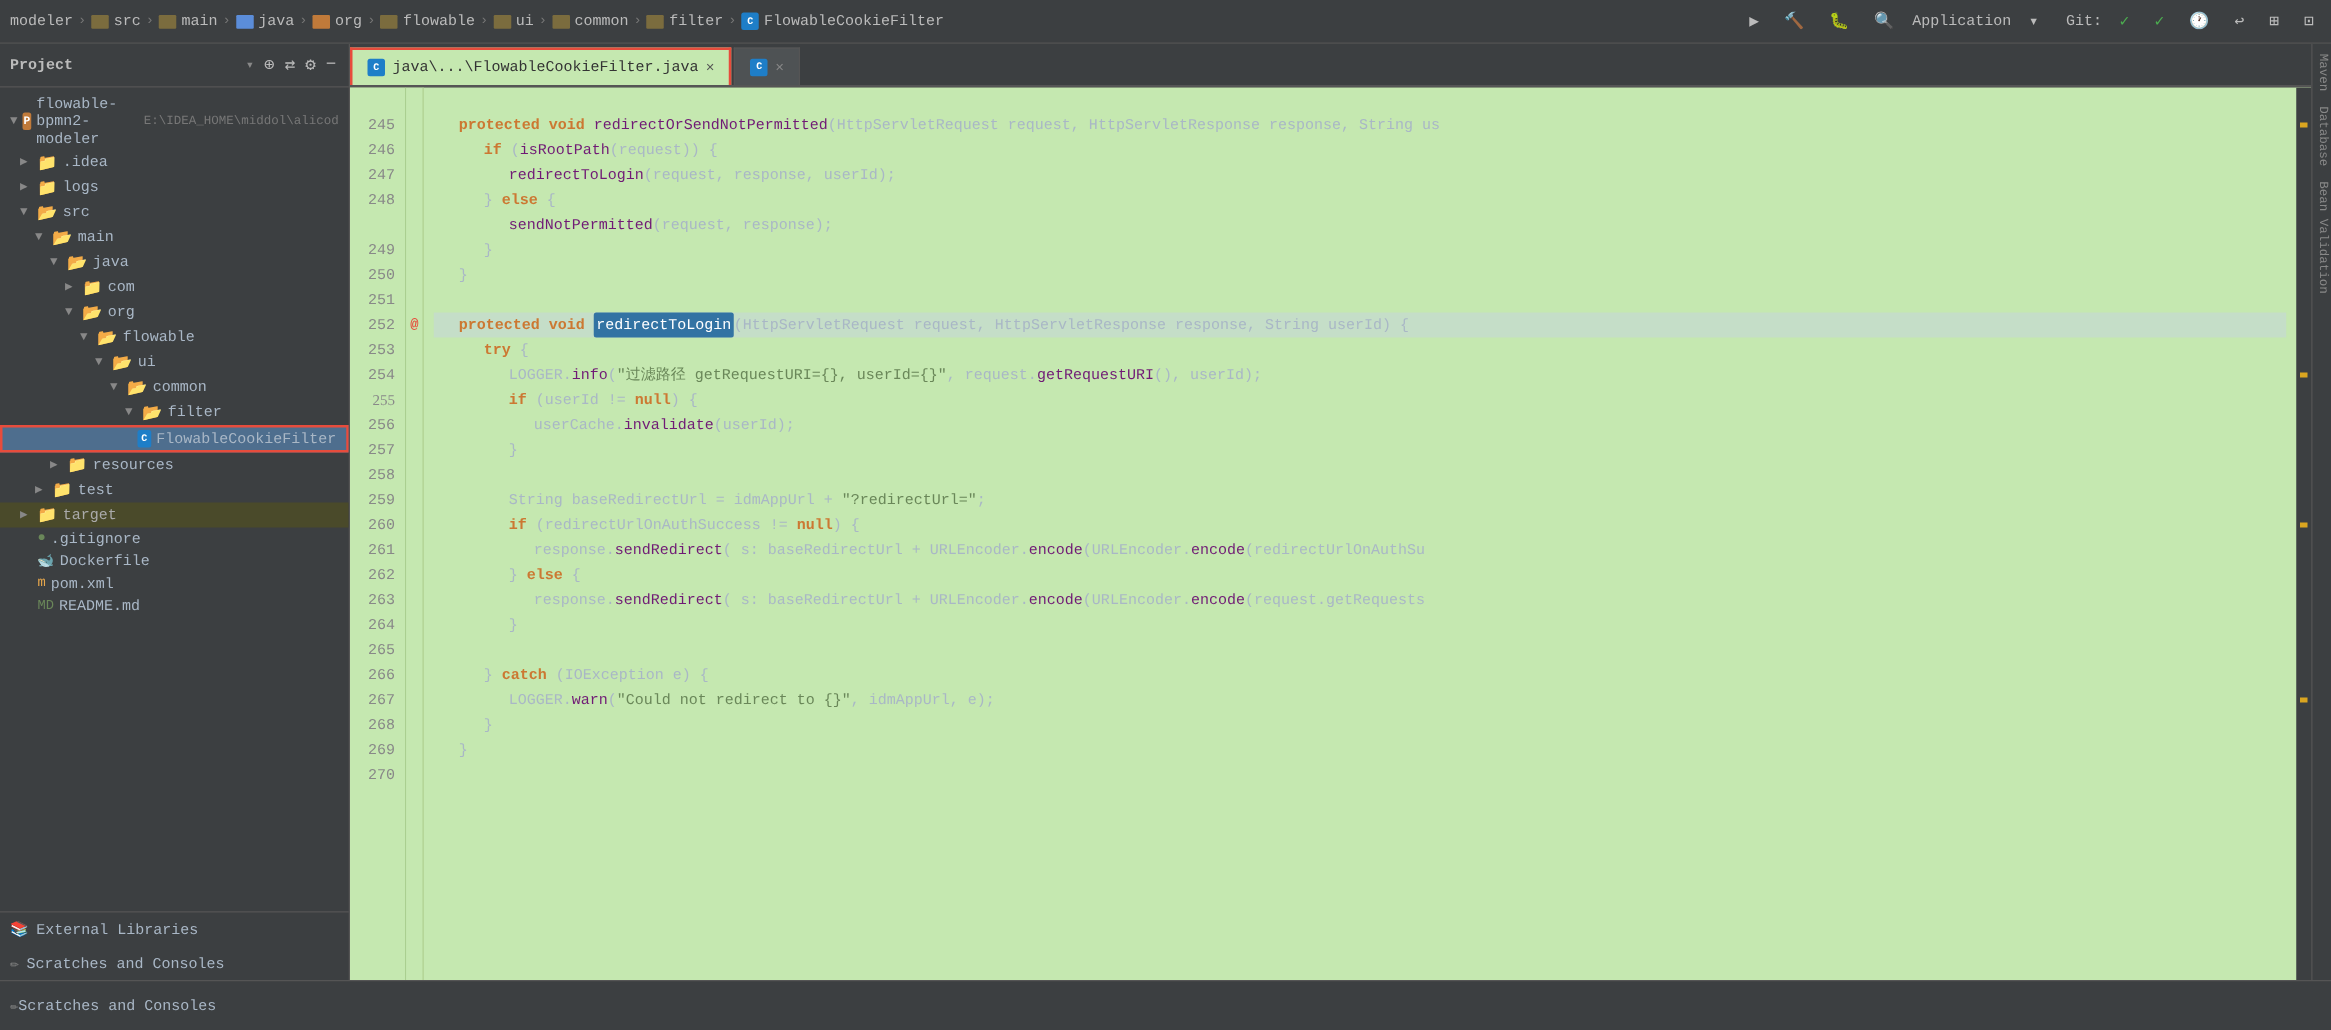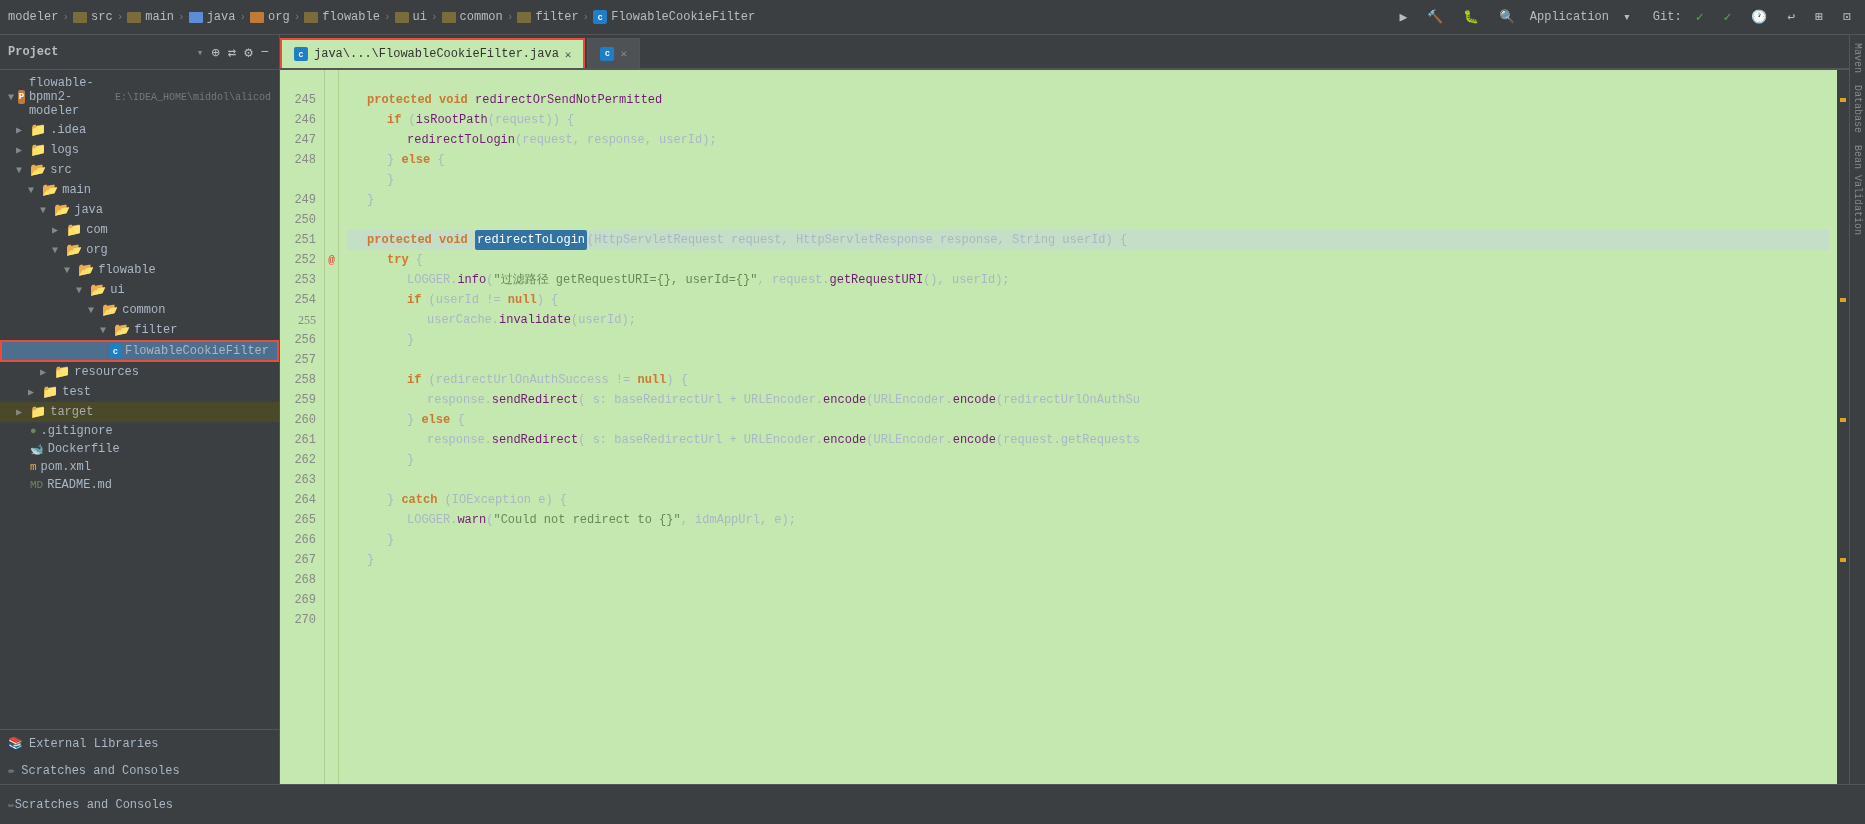--- a/index.html
+++ b/index.html
@@ -356,33 +356,37 @@
         <div class="gutter-marker" style="height:20px;"></div>
         <div class="gutter-marker" style="height:20px;"></div>
         <div class="gutter-marker" style="height:20px;"></div>
         <div class="gutter-marker" style="height:20px;"></div>
       </div>
 
       <div class="code-area">
         <div class="code-line"></div>
         <div class="code-line">
           <span style="padding-left:20px;"></span>
-          <span class="kw">protected</span>&nbsp;<span class="kw">void</span>&nbsp;<span class="method">redirectOrSendNotPermitted</span>
+          <span class="kw">protected</span>&nbsp;<span class="kw">void</span>&nbsp;<span class="method">redirectOrSendNotPermitted</span><span style="color:#a9b7c6;">(HttpServletRequest request, HttpServletResponse response, String us</span>
         </div>
         <div class="code-line">
           <span style="padding-left:40px;"></span>
           <span class="kw">if</span><span style="color:#a9b7c6;"> (</span><span class="method">isRootPath</span><span style="color:#a9b7c6;">(request)) {</span>
         </div>
         <div class="code-line">
           <span style="padding-left:60px;"></span>
           <span class="method">redirectToLogin</span><span style="color:#a9b7c6;">(request, response, userId);</span>
         </div>
         <div class="code-line">
           <span style="padding-left:40px;"></span>
           <span style="color:#a9b7c6;">} </span><span class="kw">else</span><span style="color:#a9b7c6;"> {</span>
+        </div>
+        <div class="code-line">
+          <span style="padding-left:60px;"></span>
+          <span class="method">sendNotPermitted</span><span style="color:#a9b7c6;">(request, response);</span>
         </div>
         <div class="code-line">
           <span style="padding-left:40px;"></span>
           <span style="color:#a9b7c6;">}</span>
         </div>
         <div class="code-line">
           <span style="padding-left:20px;"></span>
           <span style="color:#a9b7c6;">}</span>
         </div>
         <div class="code-line"></div>
@@ -404,20 +408,24 @@
         </div>
         <div class="code-line">
           <span style="padding-left:80px;"></span>
           <span style="color:#a9b7c6;">userCache.</span><span class="method">invalidate</span><span style="color:#a9b7c6;">(userId);</span>
         </div>
         <div class="code-line">
           <span style="padding-left:60px;"></span>
           <span style="color:#a9b7c6;">}</span>
         </div>
         <div class="code-line"></div>
+        <div class="code-line">
+          <span style="padding-left:60px;"></span>
+          <span style="color:#a9b7c6;">String baseRedirectUrl = idmAppUrl + </span><span class="str">"?redirectUrl="</span><span style="color:#a9b7c6;">;</span>
+        </div>
         <div class="code-line">
           <span style="padding-left:60px;"></span>
           <span class="kw">if</span><span style="color:#a9b7c6;"> (redirectUrlOnAuthSuccess != </span><span class="kw">null</span><span style="color:#a9b7c6;">) {</span>
         </div>
         <div class="code-line">
           <span style="padding-left:80px;"></span>
           <span style="color:#a9b7c6;">response.</span><span class="method">sendRedirect</span><span style="color:#a9b7c6;">( s: baseRedirectUrl + URLEncoder.</span><span class="method">encode</span><span style="color:#a9b7c6;">(URLEncoder.</span><span class="method">encode</span><span style="color:#a9b7c6;">(redirectUrlOnAuthSu</span>
         </div>
         <div class="code-line">
           <span style="padding-left:60px;"></span>

